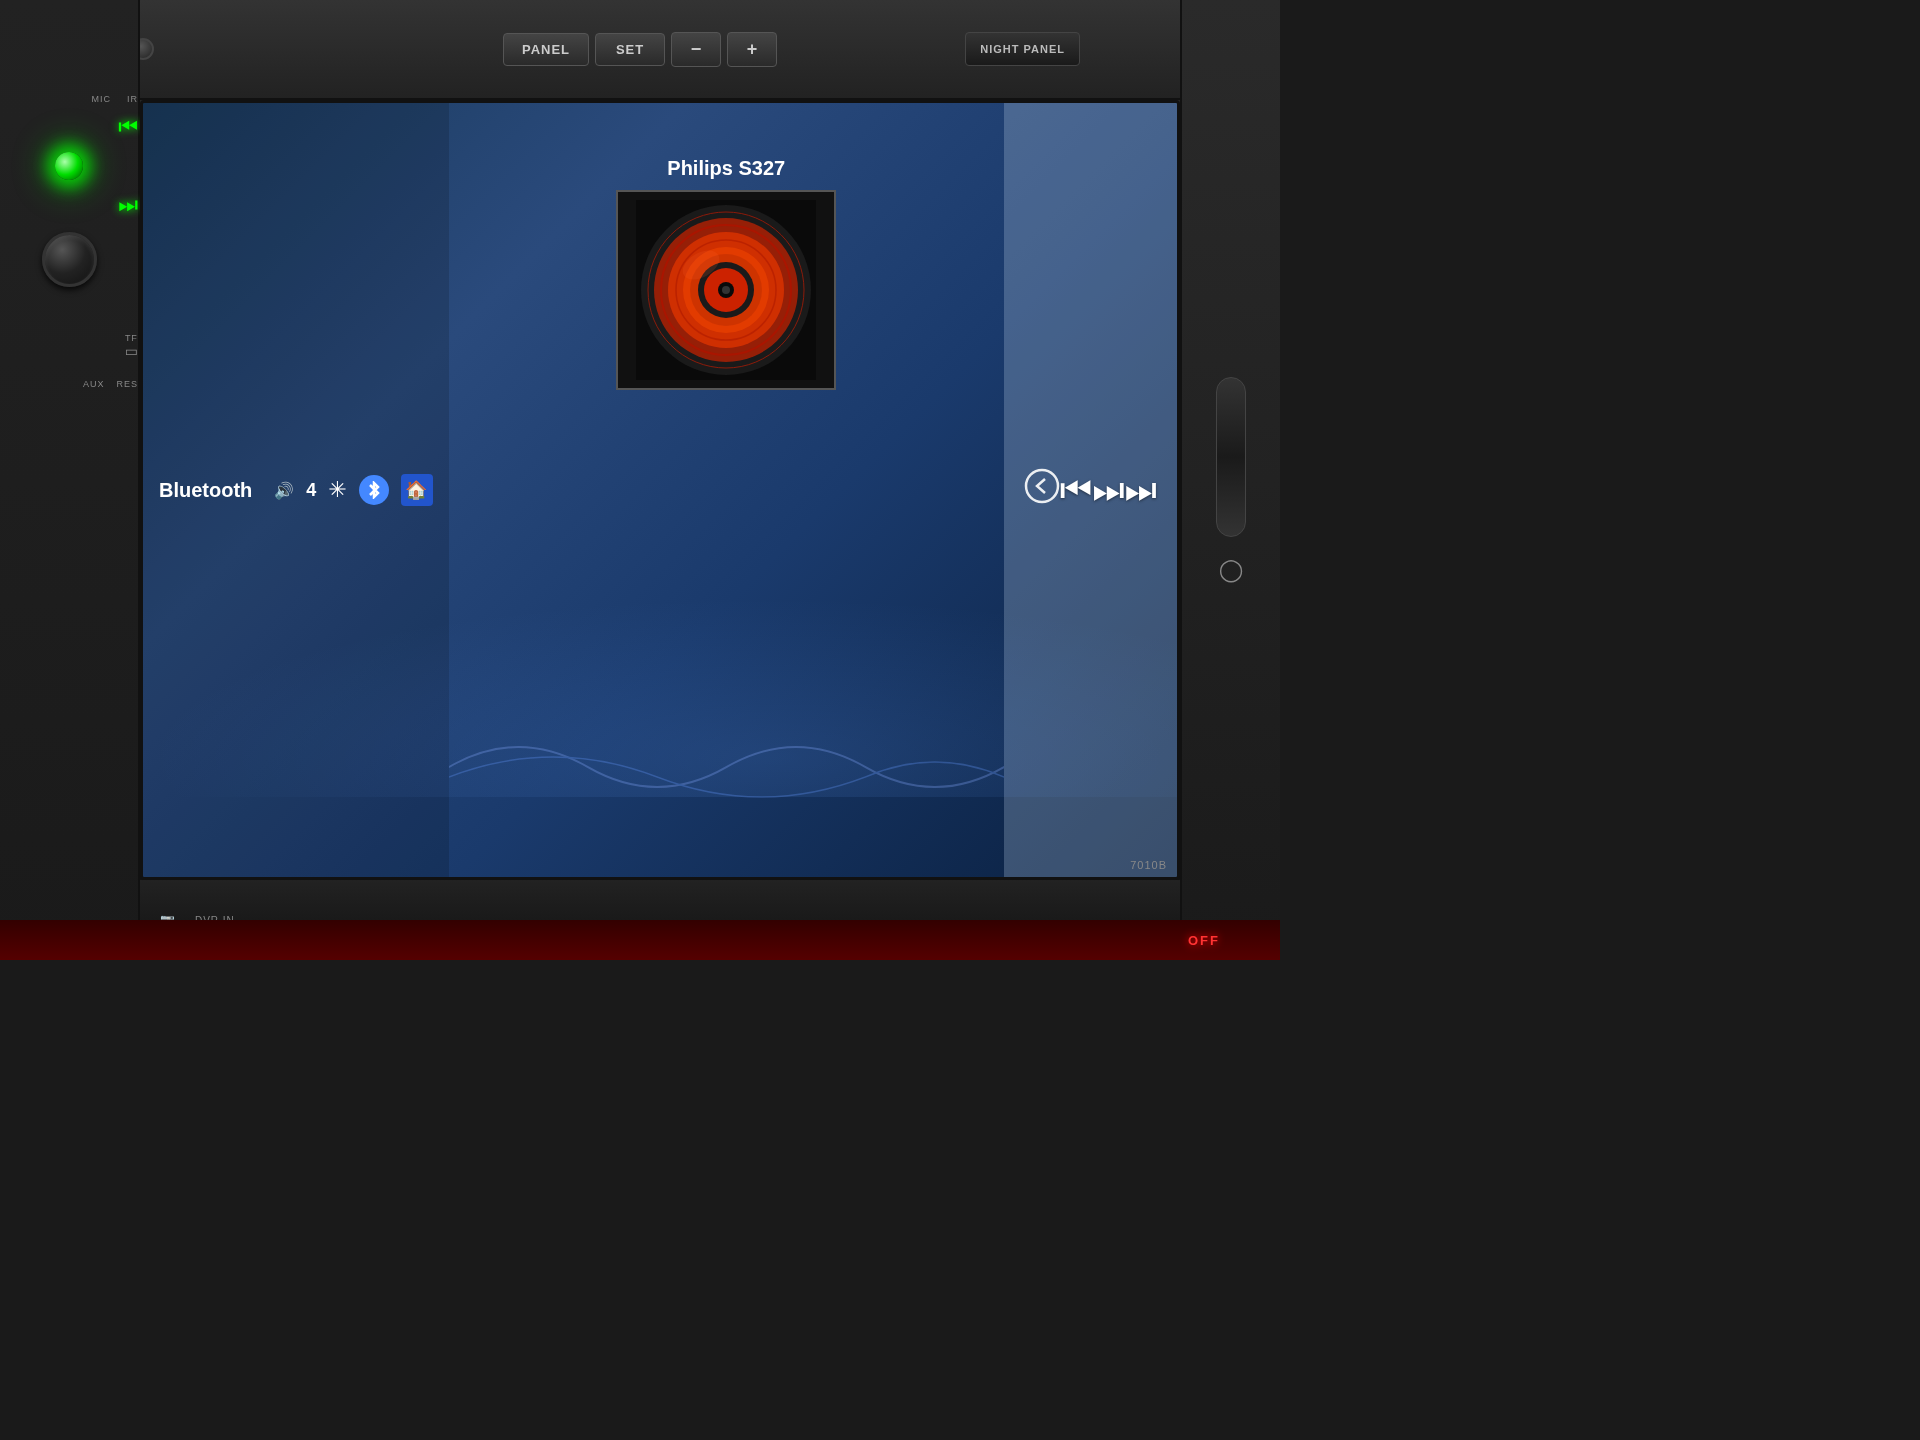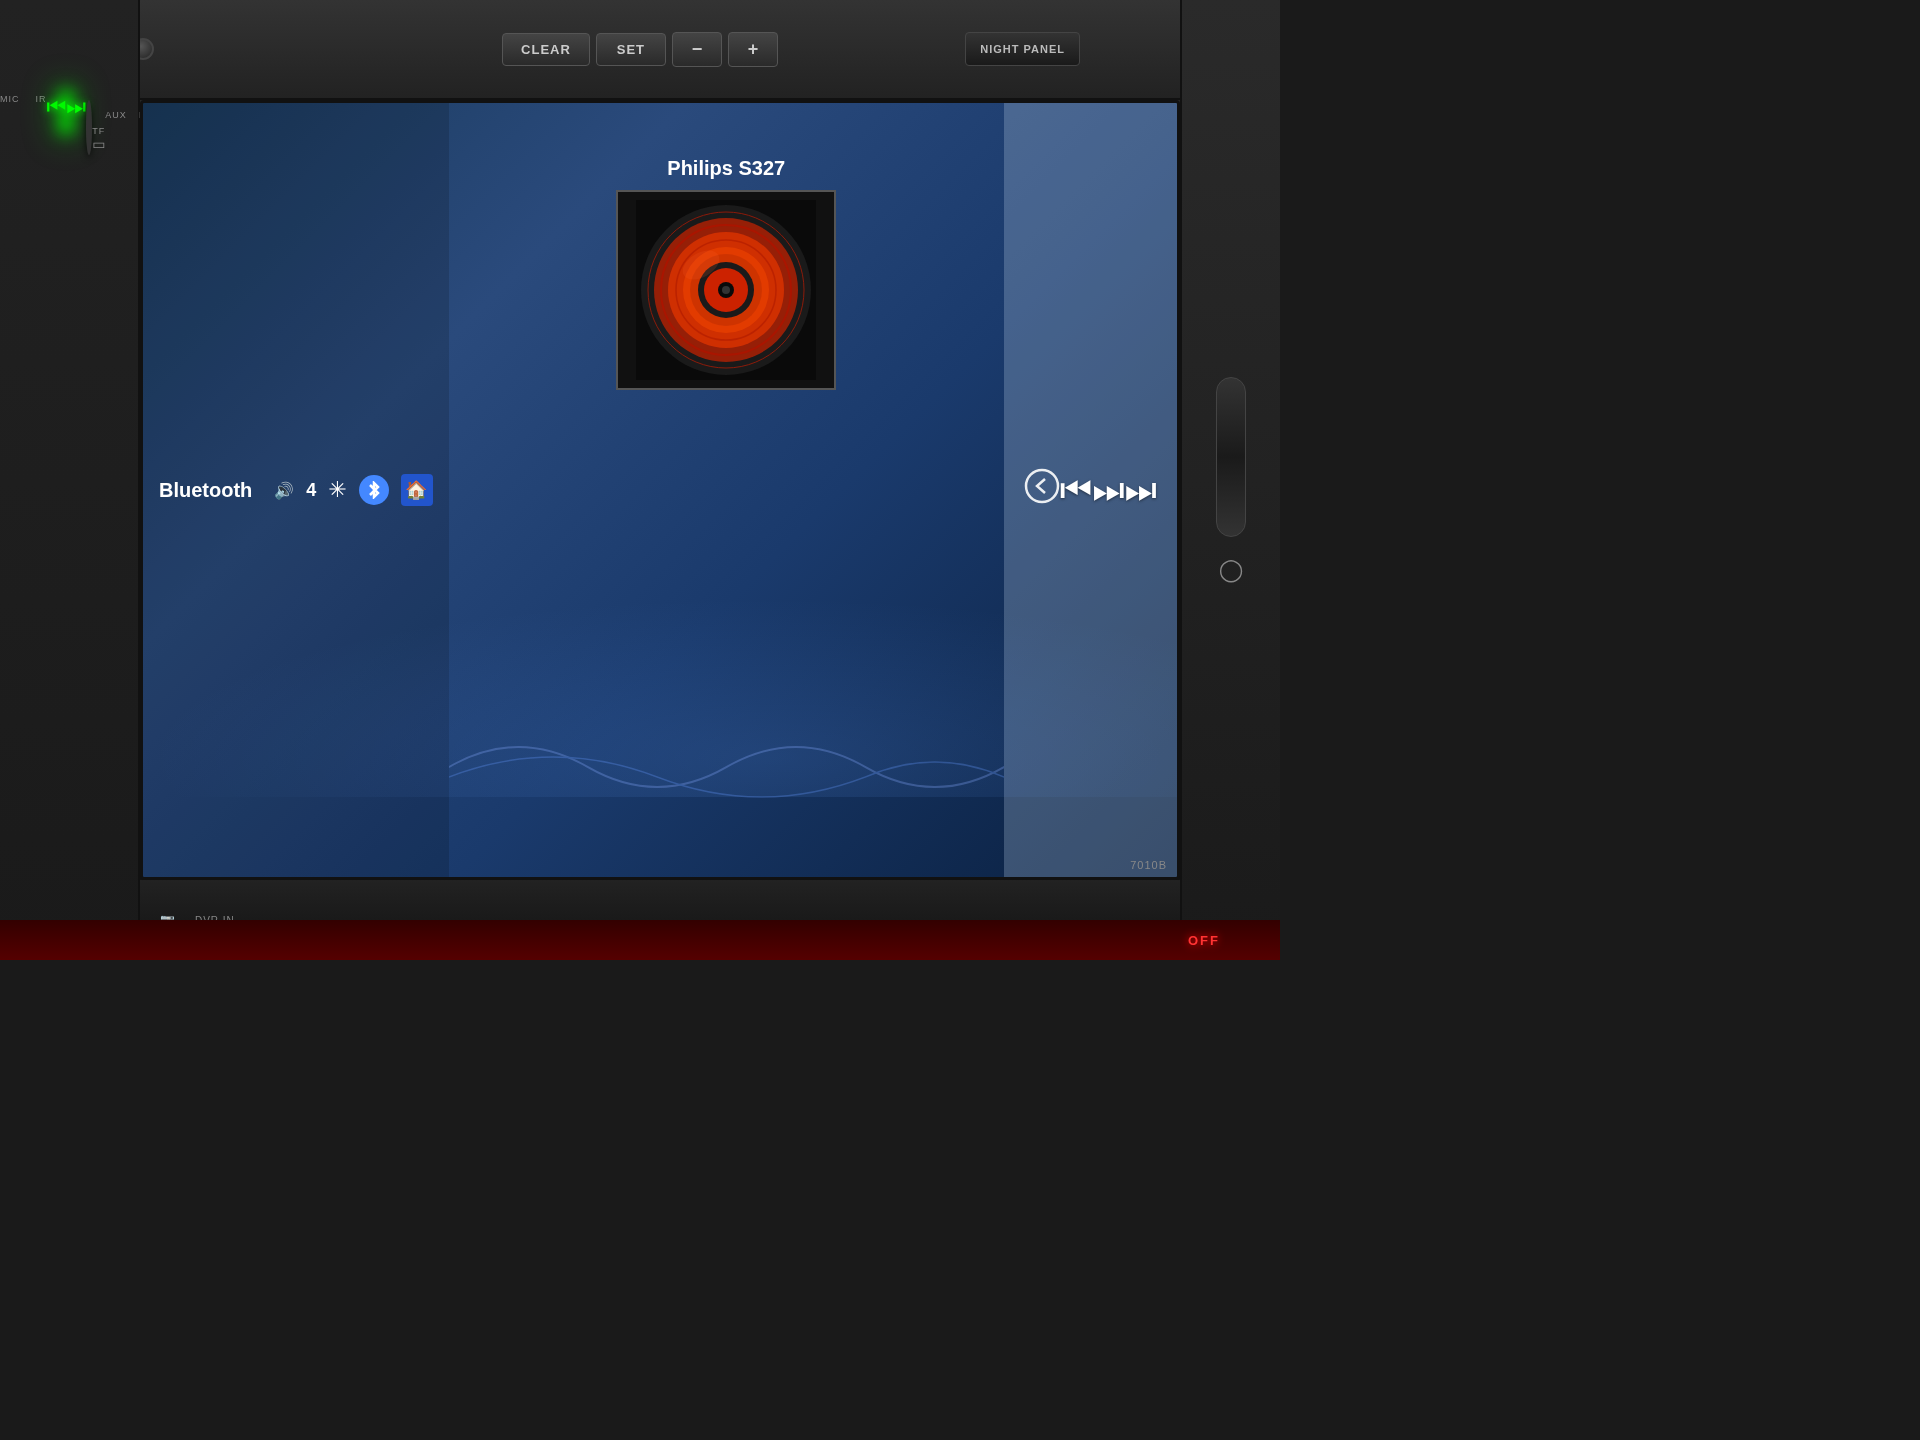--- a/index.html
+++ b/index.html
@@ -136,21 +136,22 @@
 
     
     .left-panel {
       position: absolute;
       left: 0;
       top: 0;
       width: 140px;
       height: 100%;
       background: linear-gradient(180deg, #222, #1a1a1a);
       display: flex;
-      align-items: flex-start;
+      flex-direction: column;
+      align-items: flex-end;
       justify-content: flex-start;
       padding-top: 90px;
       border-right: 2px solid #111;
     }
 
     
     .led-indicator {
       width: 28px;
       height: 28px;
       border-radius: 50%;
@@ -411,21 +412,21 @@
 <body>
 
 <div class="stereo-body">
 
   <div class="top-panel">
     <div class="top-left-buttons">
       <div class="round-btn-small"></div>
       <div class="round-btn-small"></div>
     </div>
     <div class="center-buttons">
-      <div class="top-btn">CLEAR</div>
+      <div class="top-btn">PANEL</div>
       <div class="top-btn">SET</div>
       <div class="top-btn-symbol">−</div>
       <div class="top-btn-symbol">+</div>
     </div>
     <div class="night-panel-btn">NIGHT PANEL</div>
   </div>
 
   <div class="left-panel">
     <div style="display:flex; gap:16px; margin-bottom:6px;">
       <span class="left-label">MIC</span>

